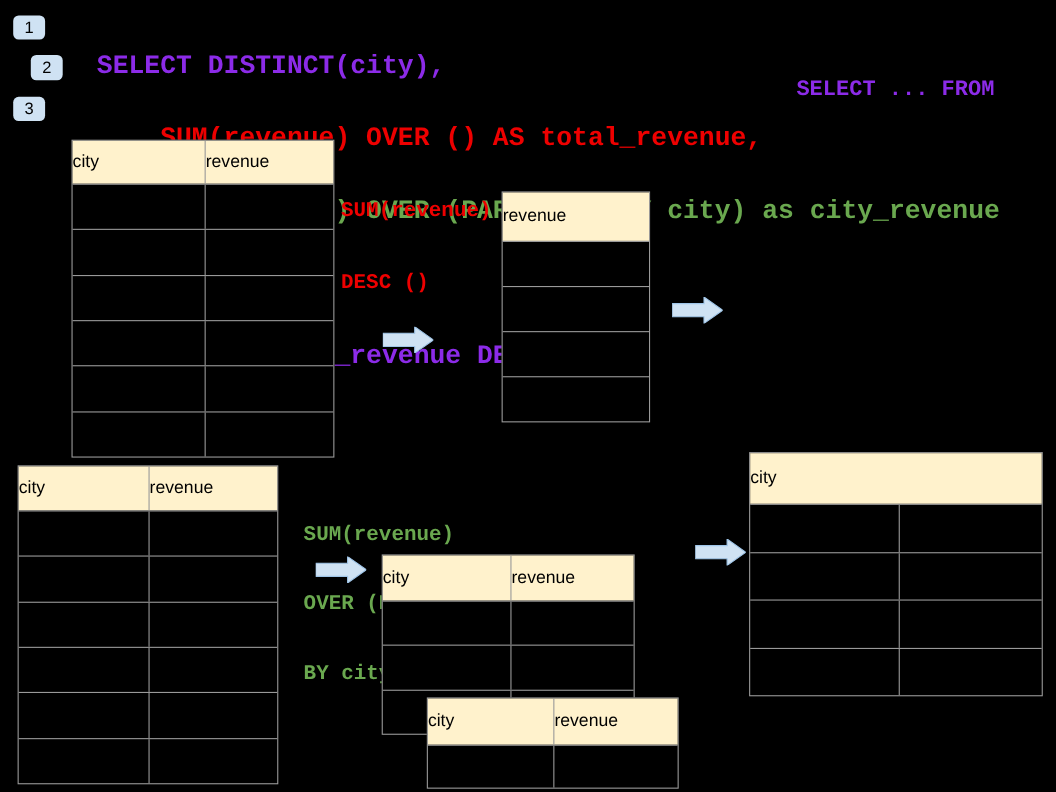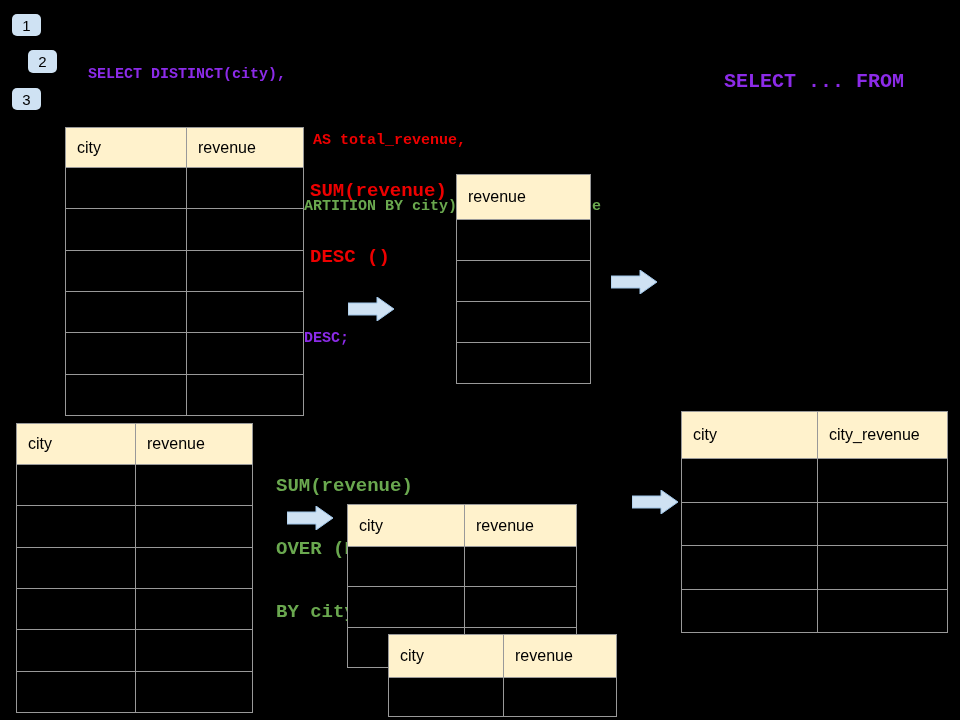--- a/index.html
+++ b/index.html
@@ -14,35 +14,35 @@
     font-size:15px;font-family:"Liberation Sans",sans-serif;
   }
   #badge1{left:12px;top:14px;}
   #badge2{left:28px;top:50px;height:23px;}
   #badge3{left:12px;top:88px;}
   
   .code{
     position:absolute;font-family:"Liberation Mono",monospace;font-weight:bold;
     white-space:pre;
   }
-  #code-main{left:88px;top:20px;font-size:15px;line-height:22px;}
+  #code-main{left:88px;top:6px;font-size:24px;line-height:22px;}
   #side-note{left:724px;top:29px;font-size:20px;line-height:21px;}
   #label-total{left:310px;top:136px;font-size:19px;line-height:22px;}
   #label-partition{left:276px;top:434px;font-size:19px;line-height:21px;}
   .purple{color:#8C2BE8;}
   .red{color:#EE0000;}
   .green{color:#6AA84F;}
   
   .tbl{
     position:absolute;box-sizing:border-box;border:1px solid #999;
     display:flex;flex-direction:column;background:#000;
   }
   .thead{display:flex;background:#FFF2CC;flex:0 0 auto;}
   .th{
-    display:flex;align-items:center;padding-left:11px;box-sizing:border-box;
+    display:flex;align-items:center;box-sizing:border-box;
     color:#000;font-size:16px;overflow:hidden;
   }
   .th + .th{border-left:1px solid #999;}
   .trow{display:flex;flex:1 1 0;border-top:1px solid #999;}
   .td{box-sizing:border-box;}
   .td + .td{border-left:1px solid #999;}
   
   #t1{left:65px;top:127px;width:239px;height:289px;}
   #t1 .thead{height:39px;}
   #t1 .c1{width:120px;flex:0 0 auto;}
@@ -230,21 +230,20 @@
     </div>
 </div>
 
 <svg class="arrow" id="arrow4" viewBox="0 0 46 24">
   <polygon points="0,6 29,6 29,0 46,12 29,24 29,18 0,18" fill="#CFE2F3" stroke="#9FC5E8" stroke-width="1"></polygon>
 </svg>
 
 <div class="tbl" id="t6">
   <div class="thead">
     <div class="th c1">city</div>
-    <div class="th c2">city_revenue</div>
   </div>
   <div class="trow">
       <div class="td c1"></div>
       <div class="td c2"></div>
     </div>
   <div class="trow">
       <div class="td c1"></div>
       <div class="td c2"></div>
     </div>
   <div class="trow">

